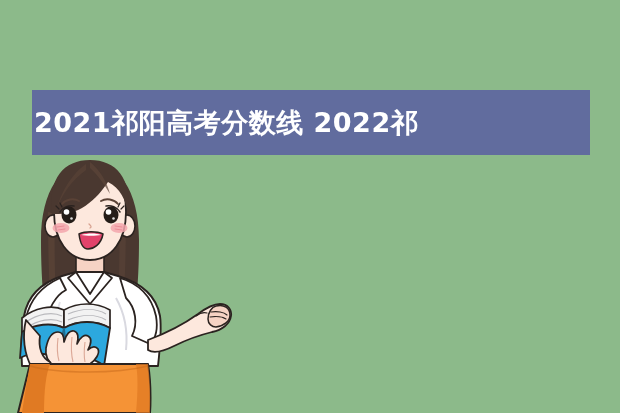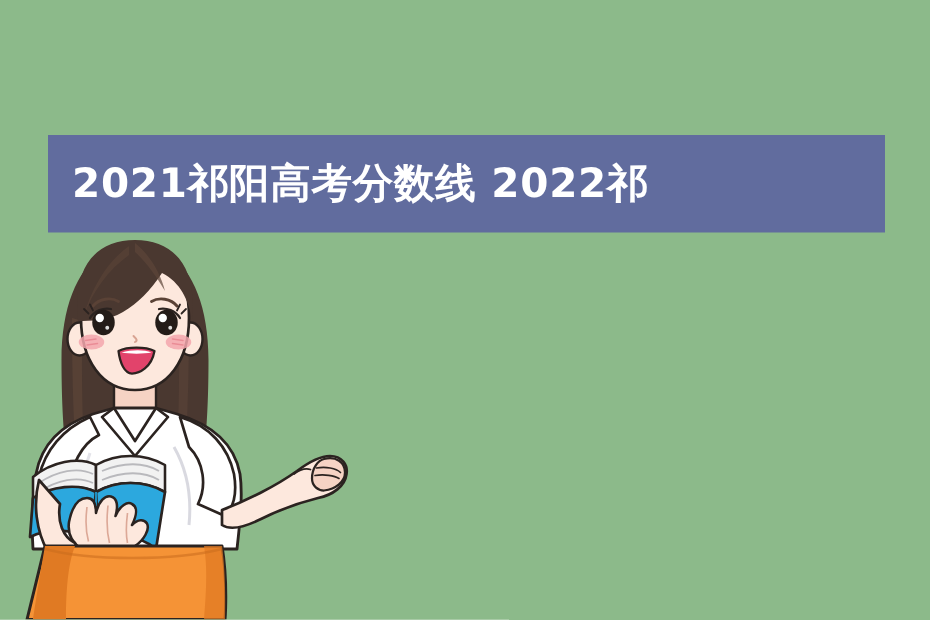--- a/index.html
+++ b/index.html
@@ -23,21 +23,21 @@
     position: absolute;
     left: 32px;
     top: 90px;
     width: 558px;
     height: 65px;
     background: #616c9e;
     display: flex;
     align-items: center;
     overflow: hidden;
     box-sizing: border-box;
-    padding-left: 16px;
+    padding-left: 2px;
   }
   #title-text {
     color: #ffffff;
     font-size: 27px;
     font-weight: bold;
     letter-spacing: 0.5px;
     white-space: nowrap;
     line-height: 1;
     font-family: "DejaVu Sans", "Liberation Sans", sans-serif;
   }

